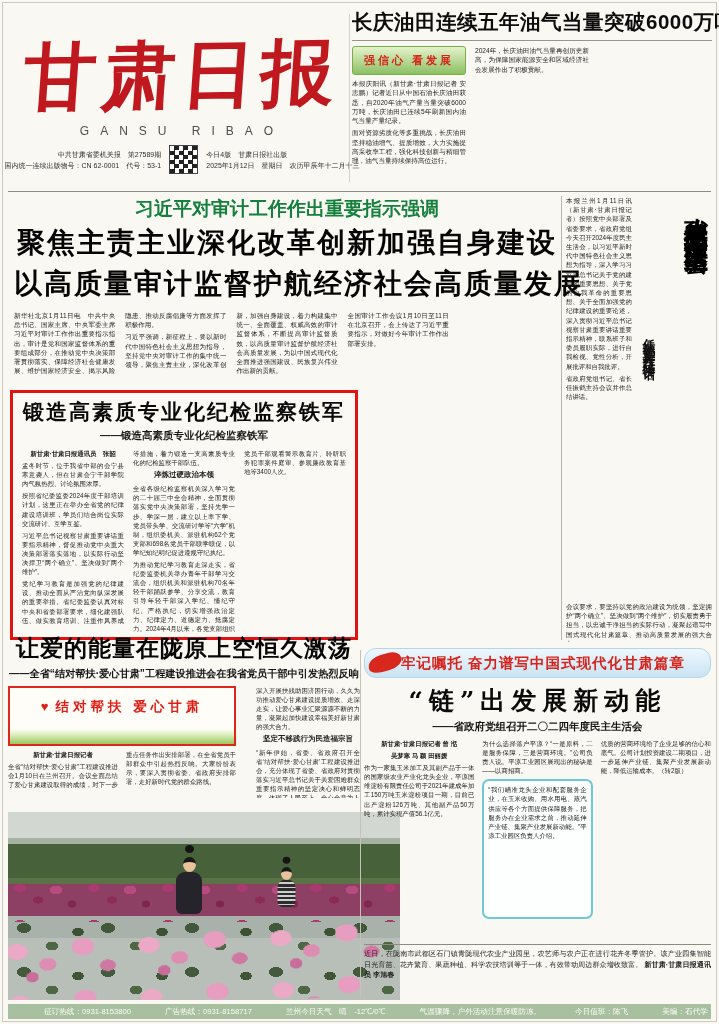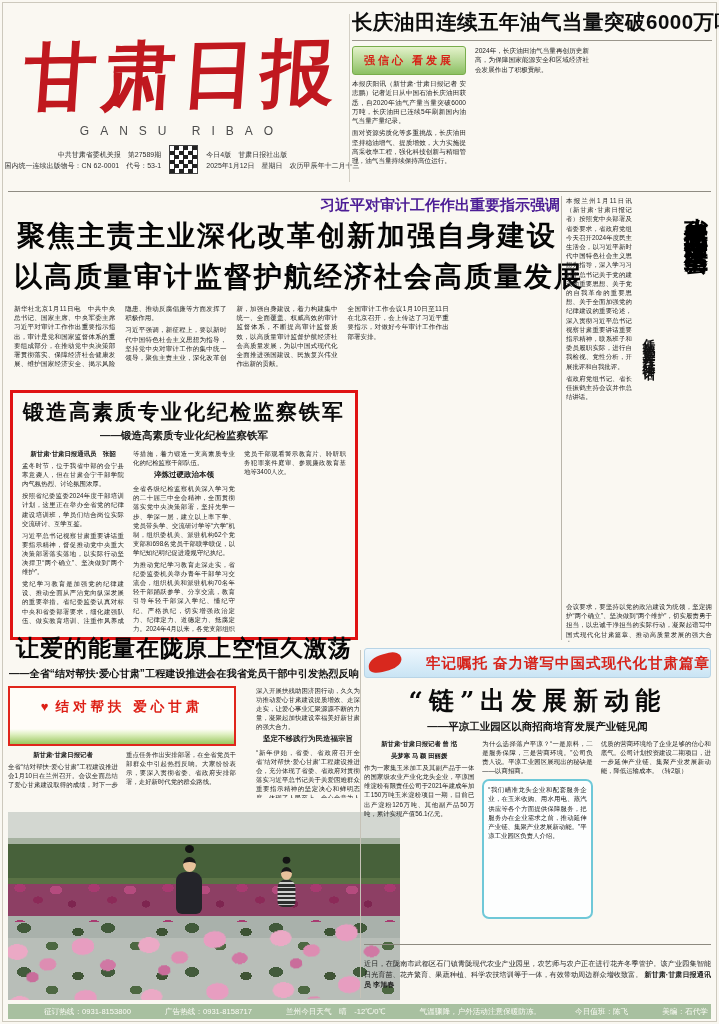--- a/index.html
+++ b/index.html
@@ -27,21 +27,21 @@
   #top-headline{font-size:20.5px;font-weight:900;white-space:nowrap;color:#0d0d0d;letter-spacing:.5px;}
   #top-article .hl-rule{margin-top:4px;border-top:1px solid #9a968c;}
   #top-body{margin-top:5px;height:138px;column-count:3;column-gap:9px;column-fill:auto;
     font-size:6.6px;line-height:9.3px;overflow:hidden;color:#222;}
   #conf-banner{height:27px;margin-bottom:4px;border:1px solid #79ad4c;border-radius:3px;
     background:linear-gradient(180deg,#e4f2cb,#8cc063);display:flex;align-items:center;
     justify-content:center;color:#d62217;font-weight:bold;font-size:11px;letter-spacing:3px;}
 
   
   #main-article{position:absolute;left:14px;top:196px;width:546px;height:192px;}
-  #kicker{text-align:right;font-size:15px;font-weight:bold;color:#4c1d95;}
+  #kicker{text-align:center;font-size:19px;font-weight:bold;color:#15803d;}
   .bigline{text-align:center;font-size:28px;line-height:41px;font-weight:700;
     color:#050505;letter-spacing:2px;white-space:nowrap;}
   #main-body{margin-top:7px;height:66px;column-count:5;column-gap:10px;column-fill:auto;
     font-size:6.5px;line-height:9.2px;overflow:hidden;color:#222;}
 
   
   #sidebar{position:absolute;left:566px;top:196px;width:146px;height:446px;}
   #sb-body{position:absolute;left:0;top:0;width:66px;height:400px;font-size:6.4px;
     line-height:9.2px;overflow:hidden;color:#222;}
   #sb-subhead{position:absolute;left:74px;top:132px;height:190px;writing-mode:vertical-rl;
@@ -105,34 +105,34 @@
   .person{position:absolute;}
   .p-head{width:13px;height:15px;background:#e8c29b;border-radius:50%;margin:0 auto;
     border-top:5px solid #191919;box-sizing:border-box;}
   .p-bun{width:9px;height:8px;background:#141414;border-radius:50%;margin:-19px auto 4px;}
   .p-torso{width:26px;height:42px;background:#24242a;border-radius:9px 9px 6px 6px;margin:0 auto;}
   .p-torso.striped{background:repeating-linear-gradient(180deg,#2c2c2c 0 3px,#cfcfcf 3px 5px);
     width:21px;height:32px;}
 
   
   #chain{position:absolute;left:364px;top:648px;width:347px;height:352px;}
-  #slogan{position:relative;height:28px;border:1px solid #b8d4e6;border-radius:3px;
+  #slogan{position:relative;height:28px;border:1px solid #b8d4e6;border-radius:12px;
     background:linear-gradient(180deg,#eef7fd,#c9e4f4);display:flex;align-items:center;
-    justify-content:flex-end;padding-left:36px;}
+    justify-content:flex-start;padding-left:36px;}
   #slogan-text{color:#d7231b;font-weight:900;font-size:14.5px;letter-spacing:1px;}
   #ribbon{position:absolute;left:3px;top:5px;width:34px;height:17px;background:#d8281e;
     border-radius:60% 40% 55% 45%/75% 55% 70% 40%;transform:rotate(-14deg);}
   #chain-hl{margin-top:6px;text-align:center;font-family:"DejaVu Serif",serif;
     font-size:25px;font-weight:900;letter-spacing:6px;color:#0a0a0a;white-space:nowrap;}
   #chain-sub{margin-top:3px;text-align:center;font-size:10.5px;font-weight:bold;color:#151515;}
   #chain-body{margin-top:5px;display:flex;gap:8px;height:200px;overflow:hidden;}
   .chain-col{flex:1;font-size:6.4px;line-height:9.1px;overflow:hidden;color:#222;}
   #cyanbox{margin-top:4px;border:2px solid #6fc8d8;border-radius:7px;padding:4px;
     height:128px;overflow:hidden;background:#fdfefe;}
-  #chain-caption{margin-top:5px;border-top:1px solid #8d8a80;padding-top:14px;
+  #chain-caption{margin-top:5px;border-top:1px solid #8d8a80;padding-top:4px;
     font-size:7.1px;line-height:10.6px;color:#1f1f1f;}
   #chain-caption b{font-weight:bold;}
 
   
   #footer{position:absolute;left:8px;top:1004px;width:703px;height:15px;background:#a8c0a0;
     color:#fcfcf6;font-size:7.6px;display:flex;align-items:center;gap:0;white-space:nowrap;
     padding:0 0 0 36px;box-sizing:border-box;}
   #footer span{margin-right:34px;}
 </style>
 </head>
@@ -251,21 +251,21 @@
   </div>
 
   <div class="vrule" style="left:360px;top:650px;height:348px;background:#c6c2b7;"></div>
 
   <div id="chain">
     <div id="slogan">
       <div id="ribbon"></div>
       <div id="slogan-text">牢记嘱托 奋力谱写中国式现代化甘肃篇章</div>
     </div>
     <div id="chain-hl">“链”出发展新动能</div>
-    <div id="chain-sub">——平凉工业园区以商招商培育发展产业链见闻</div>
+    <div id="chain-sub">——省政府党组召开二〇二四年度民主生活会</div>
     <div id="chain-body">
       <div class="chain-col just">
         <p class="byline">新甘肃·甘肃日报记者 曾 湉</p>
         <p class="byline">吴梦寒 马 颖 田丽媛</p>
         <p>作为一家集玉米加工及其副产品于一体的国家级农业产业化龙头企业，平凉国维淀粉有限责任公司于2021年建成年加工150万吨玉米淀粉项目一期，目前已出产淀粉126万吨、其他副产品50万吨，累计实现产值56.1亿元。</p>
       </div>
       <div class="chain-col just">
         <p>为什么选择落户平凉？“一是原料，二是服务保障，三是营商环境。”公司负责人说。平凉工业园区展现出的秘诀是——以商招商。</p>
         <div id="cyanbox" class="just">
           <p>“我们瞄准龙头企业和配套服务企业，在玉米收购、用水用电、蒸汽供应等各个方面提供保障服务，把服务办在企业需求之前，推动延伸产业链、集聚产业发展新动能。”平凉工业园区负责人介绍。</p>

